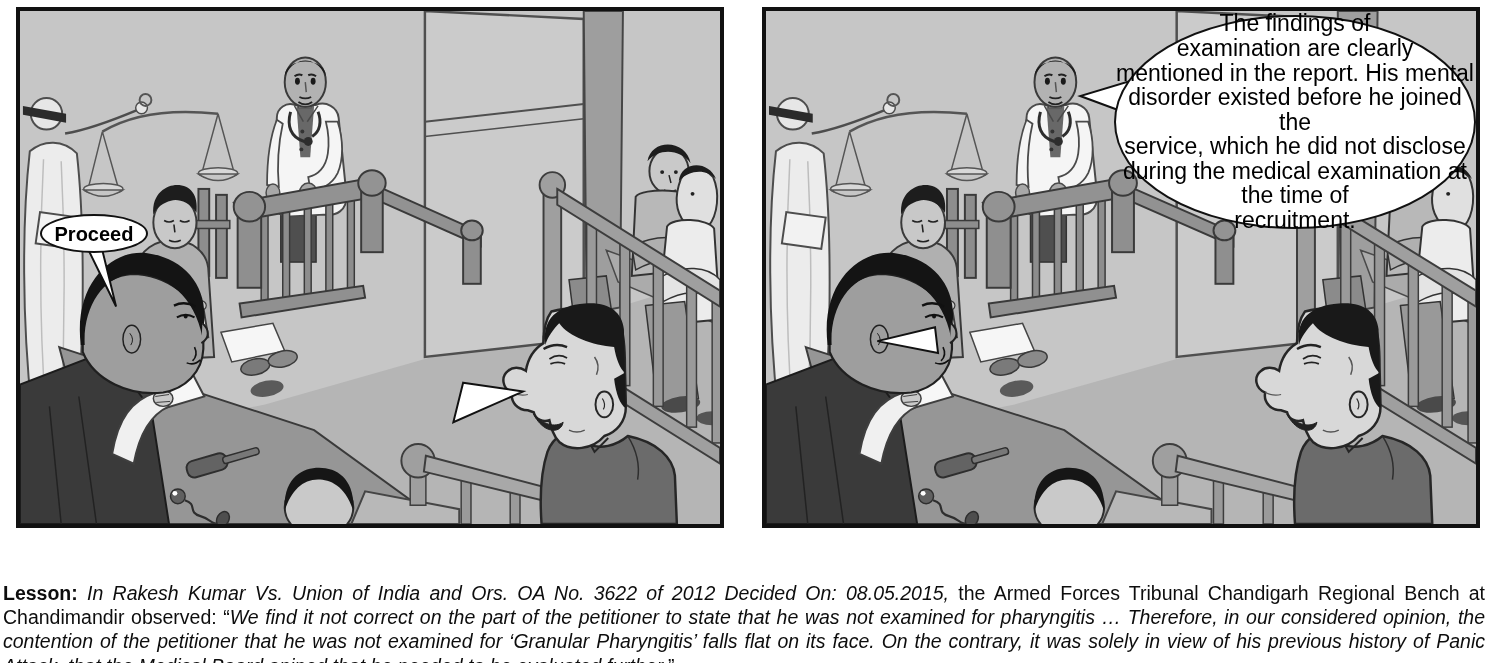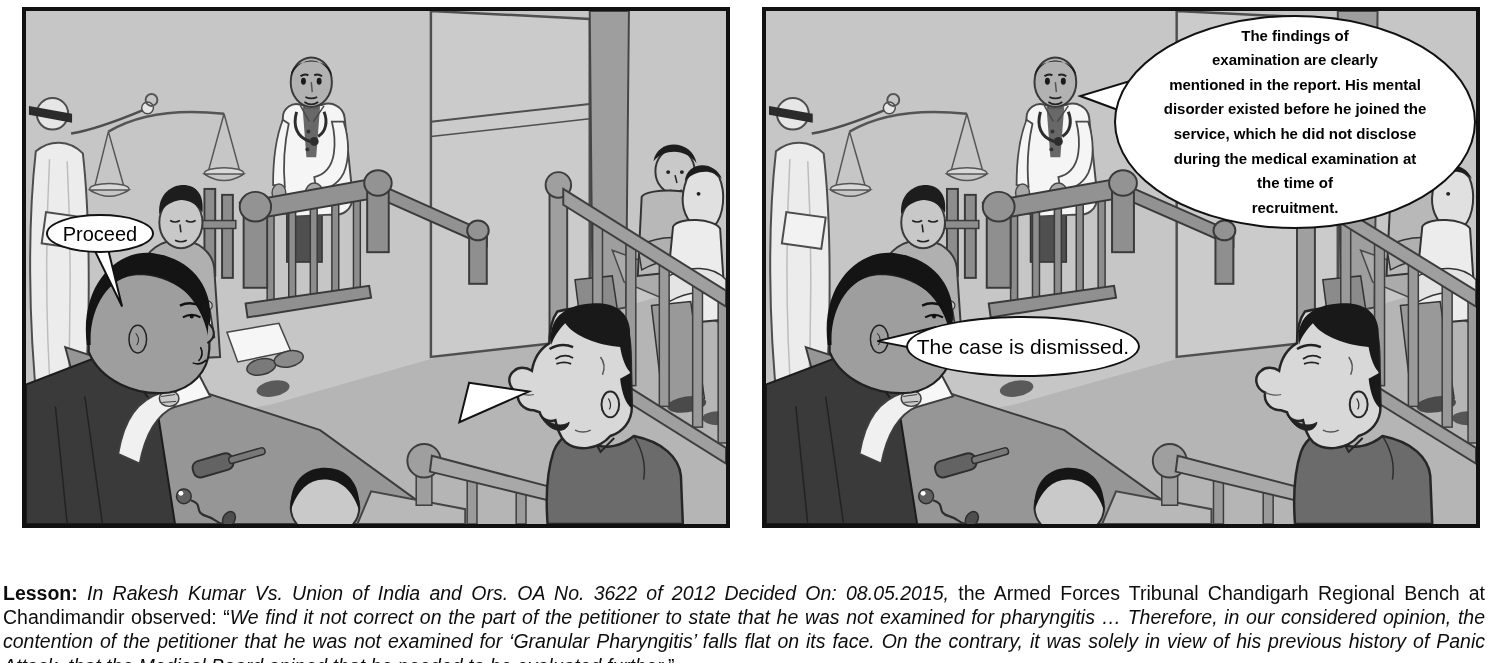--- a/index.html
+++ b/index.html
@@ -1,31 +1,31 @@
 <!DOCTYPE html>
 <html><head>
 <meta charset="utf-8">
 <style>
   html,body{margin:0;padding:0;background:#ffffff;}
   .stage{position:relative;width:1488px;height:663px;background:#ffffff;overflow:hidden;
          font-family:"Liberation Sans",sans-serif;}
   .panel{position:absolute;top:7px;height:521px;border:4px solid #111111;box-sizing:border-box;
          background:#c6c6c6;overflow:hidden;}
-  .panel-left{left:22px;width:708px;}
+  .panel-left{left:16px;width:708px;font-weight:bold;}
   .panel-right{left:762px;width:718px;}
   .scene{position:absolute;left:0;top:0;width:100%;height:100%;z-index:1;display:block;}
   .tails{position:absolute;left:0;top:0;width:100%;height:100%;z-index:5;pointer-events:none;}
   .bubble{position:absolute;z-index:6;background:#ffffff;border:2.5px solid #111111;
           border-radius:50%;display:flex;align-items:center;justify-content:center;
           text-align:center;white-space:pre-line;color:#000;box-sizing:border-box;
           font-family:"Liberation Sans",sans-serif;line-height:1.36;}
   .bubble.small{line-height:1.1;}
   .b-proceed{left:20px;top:203px;width:108px;height:39px;font-size:20px;}
   .b-petitioner{left:180px;top:207px;width:310px;height:252px;font-size:20.5px;line-height:28.5px;}
-  .b-doctor{left:348px;top:4px;width:362px;height:214px;font-size:15px;line-height:24.6px;font-weight:bold;}
+  .b-doctor{left:348px;top:4px;width:362px;height:214px;font-size:23px;line-height:24.6px;}
   .b-dismissed{left:140px;top:305px;width:234px;height:61px;font-size:21px;}
   .lesson{position:absolute;left:0;top:561px;width:1488px;padding:0 3px;box-sizing:border-box;
           font-size:19.5px;line-height:24.4px;color:#0d0d0d;text-align:justify;}
   .lesson b{font-weight:bold;margin-top:28px;}
   .lesson i{}
 </style>
 </head>
 <body>
 
 <div class="stage">
@@ -243,18 +243,17 @@
       <polygon points="170,320 173,346 112,334" fill="#ffffff" stroke="#111111" stroke-width="2"></polygon>
     </svg>
     <div class="bubble b-doctor">The findings of
 examination are clearly
 mentioned in the report. His mental
 disorder existed before he joined the
 service, which he did not disclose
 during the medical examination at
 the time of
 recruitment.</div>
-    <div class="bubble small b-dismissed">The case is dismissed.</div>
   </div>
 
   <p class="lesson"><b>Lesson:</b> <i>In Rakesh Kumar Vs. Union of India and Ors. OA No. 3622 of 2012 Decided On: 08.05.2015,</i> <span>the Armed Forces Tribunal Chandigarh Regional Bench at Chandimandir observed: “</span><i>We find it not correct on the part of the petitioner to state that he was not examined for pharyngitis … Therefore, in our considered opinion, the contention of the petitioner that he was not examined for ‘Granular Pharyngitis’ falls flat on its face. On the contrary, it was solely in view of his previous history of Panic Attack, that the Medical Board opined that he needed to be evaluated further.</i><span>”</span></p>
 
 </div>
 
 </body></html>

